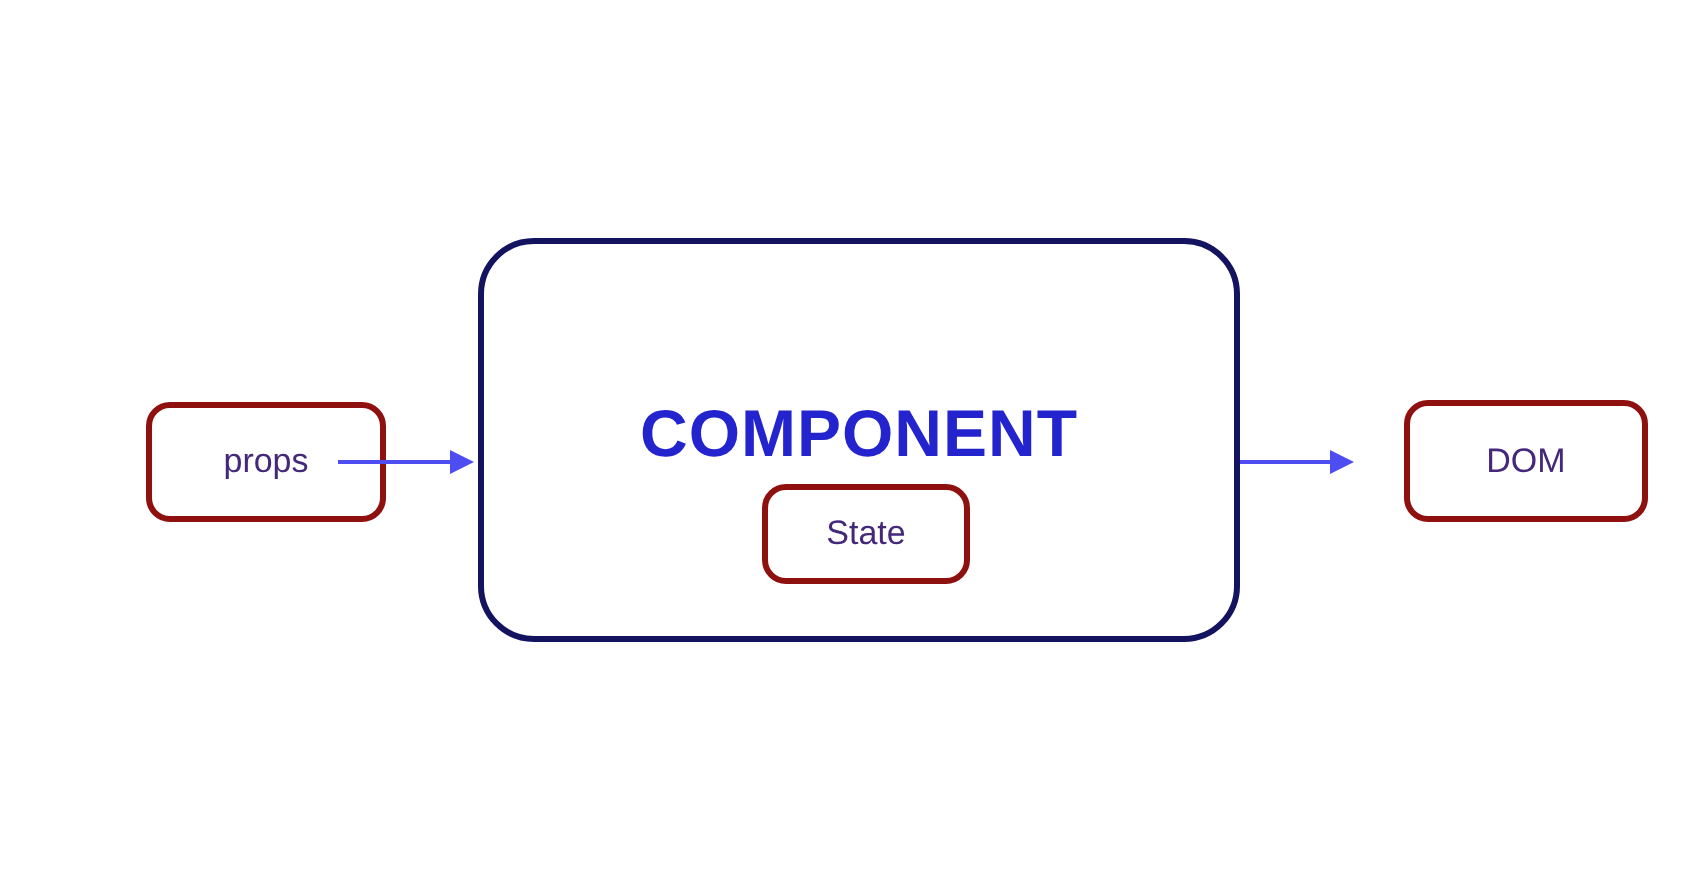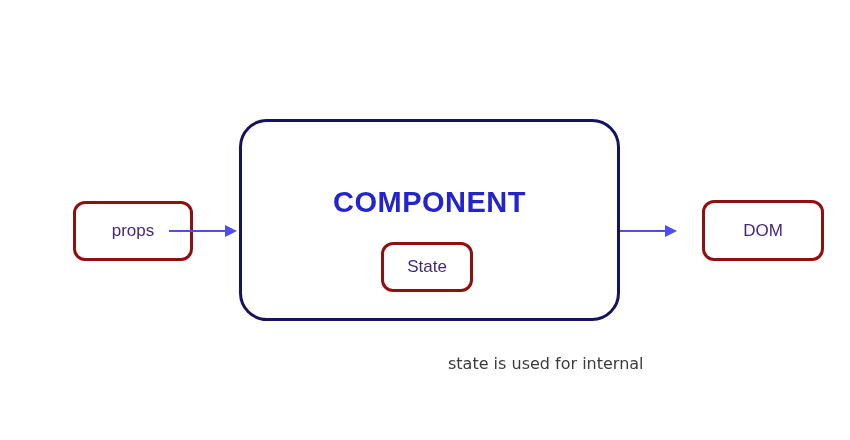--- a/index.html
+++ b/index.html
@@ -38,29 +38,29 @@
   .props  { left: 49px;  top: 201px; width: 120px; height: 60px; }
   .dom    { left: 678px; top: 200px; width: 122px; height: 61px; align-items: center; }
   .component {
     left: 239px; top: 119px; width: 381px; height: 202px;
     border: 3px solid var(--navy-border);
     border-radius: 28px;
     display: block;
   }
   .component-title {
     position: absolute;
-    left: 0; top: 64px; width: 100%;
+    left: 0; top: 76px; width: 100%;
     text-align: center;
-    font-size: 29px;
+    font-size: 33px;
     font-weight: bold;
     letter-spacing: 0.5px;
     color: var(--component-text);
   }
   .state {
-    left: 139px; top: 120px; width: 92px; height: 50px;
+    left: 139px; top: 120px; width: 104px; height: 50px;
     border: 3px solid var(--red-border);
     border-radius: 12px;
     color: var(--label-text);
     font-size: 17px;
   }
   .arrow { position: absolute; display: block; }
   .arrow1 { left: 169px; top: 223px; }
   .arrow2 { left: 620px; top: 223px; }
   .arrow line { stroke: var(--arrow); stroke-width: 2; }
   .arrow polygon { fill: var(--arrow); }
@@ -97,16 +97,15 @@
   <svg class="arrow arrow2" width="58" height="16">
     <line x1="0" y1="8" x2="45" y2="8"></line>
     <polygon points="45,2 57,8 45,14"></polygon>
   </svg>
 
   <div class="node small-box dom">
     <span>DOM</span>
   </div>
 
   <div class="caption">
-    <div>state is used for internal</div>
   </div>
 
 </div>
 
 </body></html>

